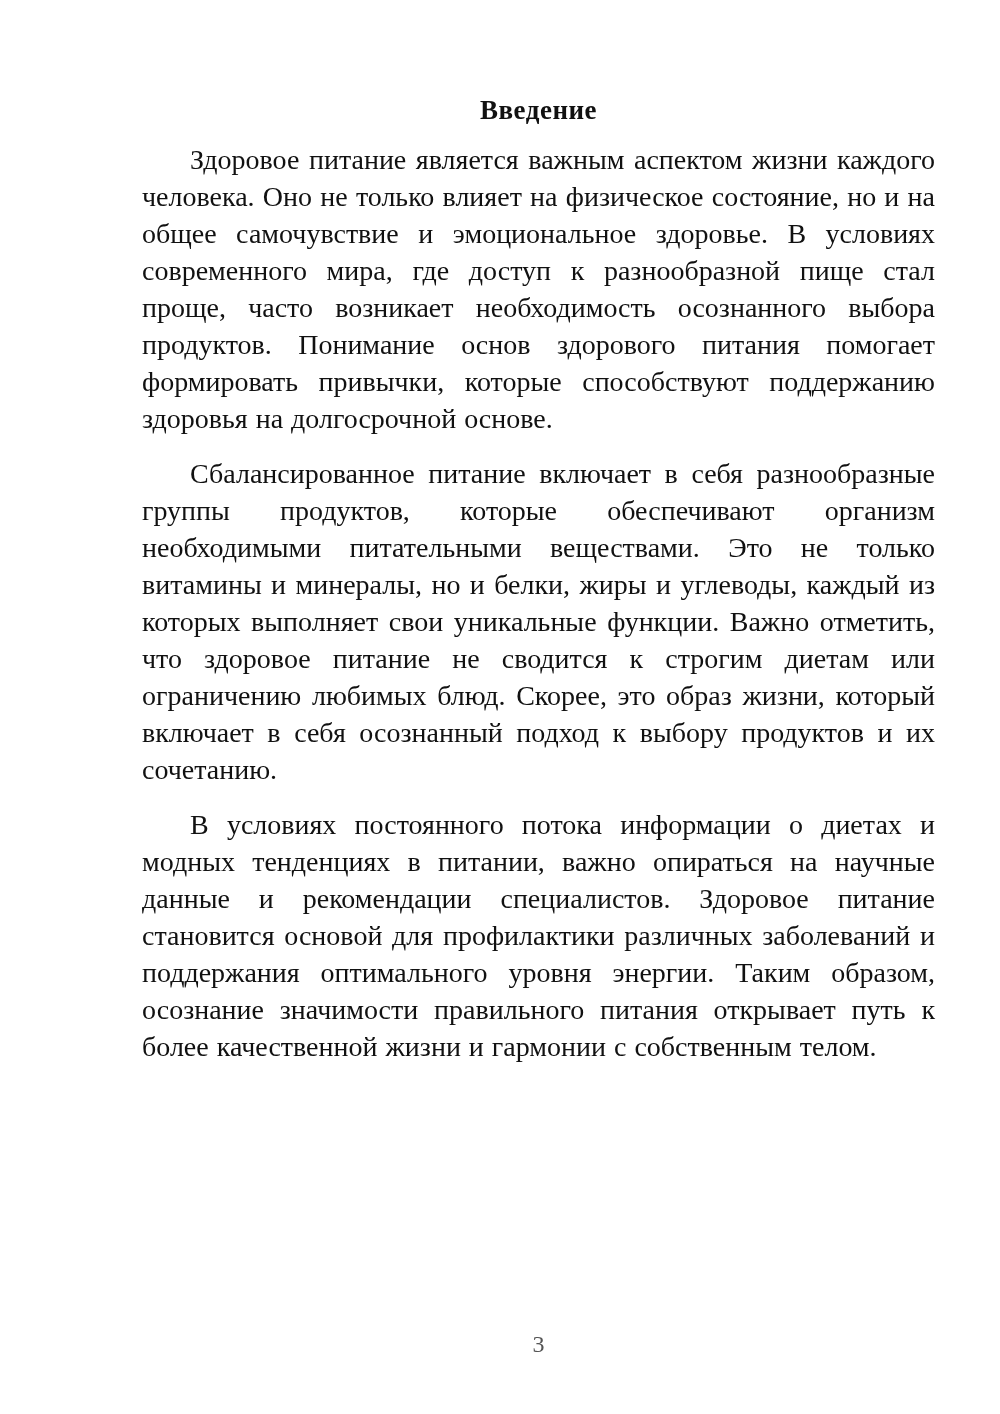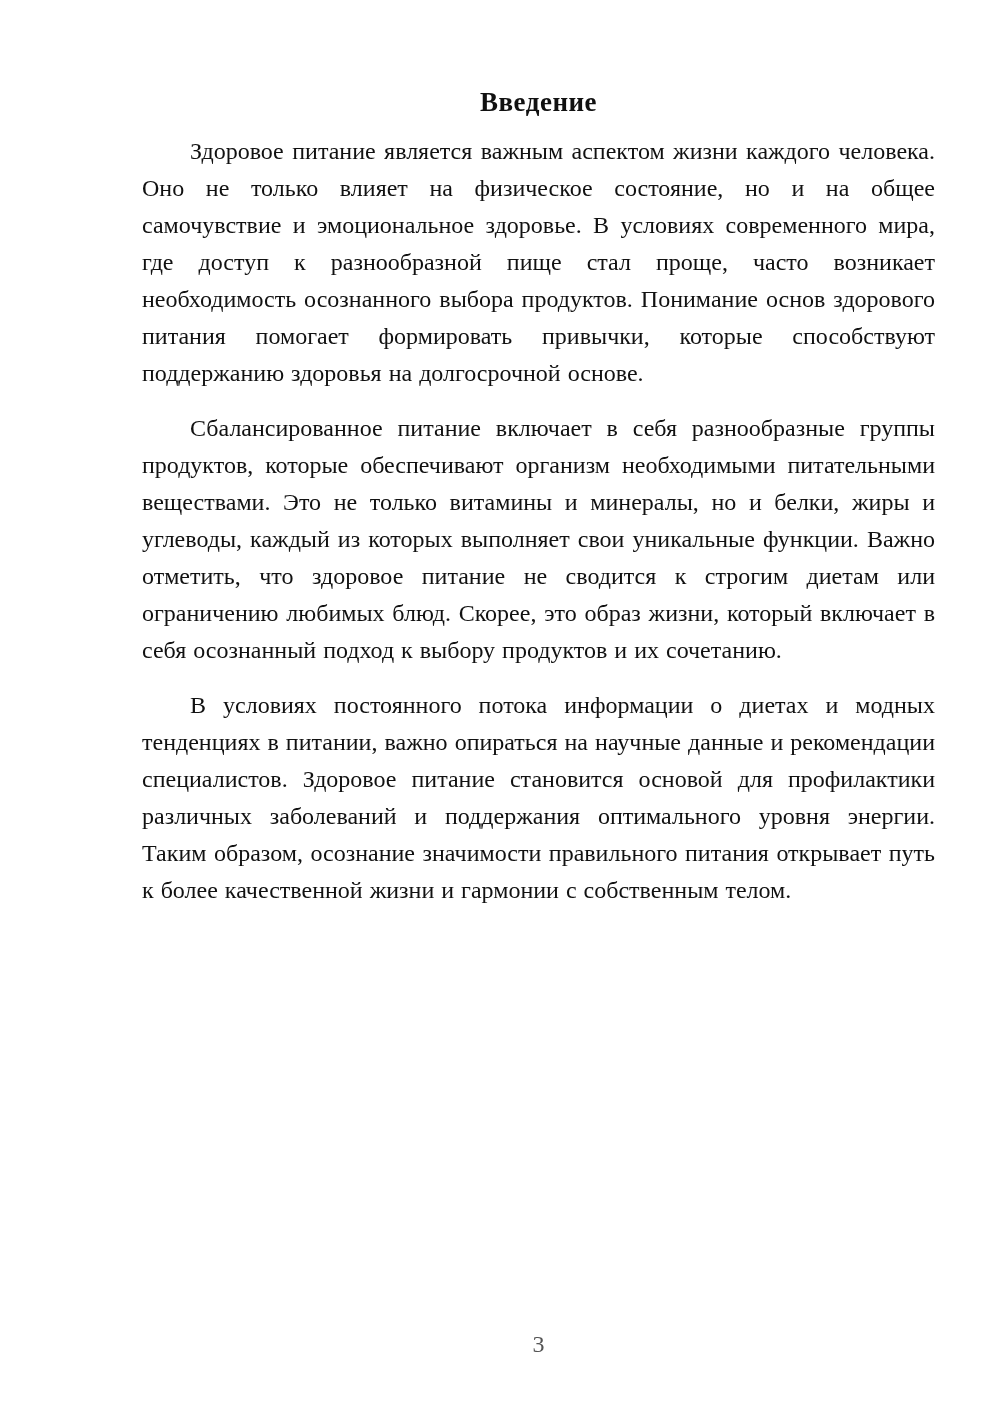--- a/index.html
+++ b/index.html
@@ -11,34 +11,34 @@
     position: relative;
     width: 1000px;
     height: 1414px;
     background: #ffffff;
     overflow: hidden;
     font-family: "Liberation Serif", "DejaVu Serif", serif;
     color: #111111;
   }
   .content {
     position: absolute;
-    top: 84px;
+    top: 92px;
     left: 142px;
     width: 793px;
   }
   .doc-title {
     font-size: 27px;
     font-weight: bold;
     line-height: 37px;
     text-align: center;
     margin: 0 0 12px 0;
     letter-spacing: 0.5px;
   }
   .doc-paragraph {
-    font-size: 24px;
+    font-size: 28px;
     line-height: 37px;
     text-align: justify;
     text-indent: 48px;
     margin: 1px 0 18px 0;
     word-spacing: 1px;
   }
   .page-number {
     position: absolute;
     top: 1330px;
     left: 142px;

